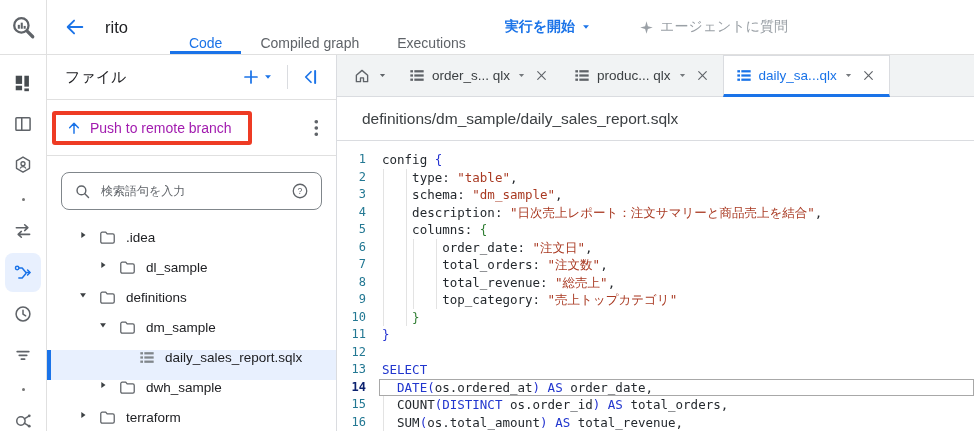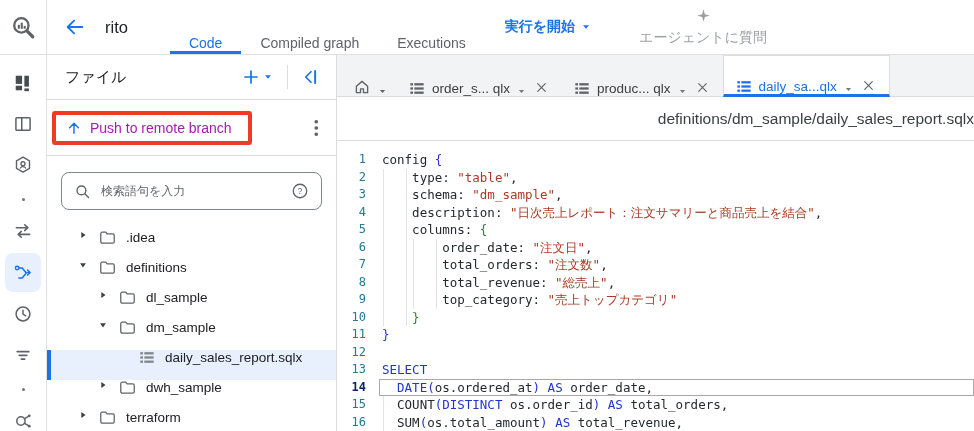--- a/index.html
+++ b/index.html
@@ -15,21 +15,21 @@
   .topbar { height:55px; display:flex; align-items:stretch; border-bottom:1px solid #e0e0e0; background:#fff; }
   .logo-box { width:47px; display:flex; align-items:center; justify-content:center; border-right:1px solid #e0e0e0; }
   .tb-left { display:flex; align-items:center; }
   .back-btn { margin-left:17px; cursor:pointer; }
   .ws-title { margin-left:19px; font-size:16.5px; color:#202124; }
   .nav-tabs { display:flex; align-items:flex-end; margin-left:42px; height:100%; }
   .nav-tab { display:flex; align-items:center; padding:0 19px; font-size:14px; color:#5f6368; cursor:pointer; border-bottom:3px solid transparent; padding-top:3px; }
   .nav-tab.active { color:#1a73e8; border-bottom-color:#1a73e8; }
   .tb-action { display:flex; align-items:center; gap:6px; font-size:14px; cursor:pointer; }
   .run-btn { color:#1a73e8; margin-left:20px;font-weight:bold; }
-  .agent-btn { color:#9aa0a6; margin-left:48px;flex-direction:column; }
+  .agent-btn { color:#9aa0a6; margin-left:48px; }
 
   
   .main { display:flex; height:388px;border-radius:28px; }
 
   
   .rail { width:47px; border-right:1px solid #e0e0e0; display:flex; flex-direction:column; align-items:center; padding-top:8px; flex:none; }
   .rail-item { width:36px; height:40px; display:flex; align-items:center; justify-content:center; margin-bottom:2px; border-radius:8px; cursor:pointer; color:#5f6368; }
   .rail-item.active { background:#e8f0fe; color:#1a73e8; }
   .rail-dot { width:36px; height:26px; display:flex; align-items:center; justify-content:center; }
   .rail-dot i { width:3px; height:3px; border-radius:50%; background:#757575; }
@@ -56,27 +56,27 @@
   .tree { flex:1; overflow:hidden; padding-top:10px; }
   .tree-row { height:30px; display:flex; align-items:flex-start; gap:10px; cursor:pointer; position:relative; padding-right:8px; }
   .tree-row .arrow-slot { width:12px; display:flex; justify-content:center; flex:none; }
   .tree-row .label { font-size:13.5px; color:#202124; white-space:nowrap; }
   .tree-row.selected { background:#e8f0fe; }
   .tree-row.selected::before { content:""; position:absolute; left:0; top:0; bottom:0; width:4px; background:#1a73e8; }
 
   
   .editor { flex:1; display:flex; flex-direction:column; min-width:0; }
   .etabbar { height:42px; background:#f1f3f4; border-bottom:1px solid #dadce0; display:flex; align-items:stretch; padding-left:6px; }
-  .etab { display:flex; align-items:flex-end; gap:7px; padding:0 12px; font-size:13.5px; color:#3c4043; cursor:pointer; }
+  .etab { display:flex; align-items:center; gap:7px; padding:0 12px; font-size:13.5px; color:#3c4043; cursor:pointer; }
   .etab .caret { opacity:.85; }
   .etab.home { padding:0 10px; }
   .etab.active { background:#fff; border:1px solid #dadce0; border-bottom:3px solid #1a73e8; color:#1a73e8; margin-bottom:-1px; }
   .etab .close { display:flex; padding:2px; color:#5f6368; }
 
-  .pathbar { height:44px; display:flex; align-items:center; padding-left:25px; border-bottom:1px solid #dadce0; background:#fff;justify-content:flex-end; }
+  .pathbar { height:44px; display:flex; align-items:center; padding-left:25px; border-bottom:1px solid #dadce0; background:#fff; }
   .path-text { font-size:15.5px; color:#3c4043; }
 
   .code { flex:1; background:#fff; padding-top:10px; font-family:"DejaVu Sans Mono","Liberation Mono",monospace; font-size:12.5px; overflow:hidden; }
   .cl { display:flex; height:17.5px; line-height:17.5px; }
   .ln { width:42px; flex:none; text-align:right; padding-right:13px; color:#237893; font-size:12px; }
   .ln.curn { color:#0b216f; font-weight:bold; }
   .lc { flex:1; position:relative; white-space:pre; padding-left:3px; }
   .lc.cur { box-shadow: inset 0 0 0 1px #a8a8a8; }
   .lc .g { position:absolute; top:0; bottom:0; width:1px; background:#e3e3e3; }
   .tk-d { color:#24292e; }
@@ -267,45 +267,45 @@
               <path d="M8 5l10 7-10 7z" fill="#3c4043"></path>
             </svg>
           </span>
           <span class="ic">
             <svg width="17" height="15" viewBox="0 0 24 20" fill="none">
               <path d="M2.5 4.5a2 2 0 012-2h5l2 2.5h8a2 2 0 012 2v9a2 2 0 01-2 2h-15a2 2 0 01-2-2z" stroke="#5f6368" stroke-width="1.8" stroke-linejoin="round"></path>
             </svg>
           </span>
           <span class="label">.idea</span>
         </div>
+        <div class="tree-row" style="padding-left: 50px;">
+          <span class="arrow-slot">
+            <svg width="10" height="10" viewBox="0 0 24 24">
+              <path d="M8 5l10 7-10 7z" fill="#3c4043"></path>
+            </svg>
+          </span>
+          <span class="ic">
+            <svg width="17" height="15" viewBox="0 0 24 20" fill="none">
+              <path d="M2.5 4.5a2 2 0 012-2h5l2 2.5h8a2 2 0 012 2v9a2 2 0 01-2 2h-15a2 2 0 01-2-2z" stroke="#5f6368" stroke-width="1.8" stroke-linejoin="round"></path>
+            </svg>
+          </span>
+          <span class="label">dl_sample</span>
+        </div>
         <div class="tree-row" style="padding-left: 30px;">
           <span class="arrow-slot">
             <svg width="10" height="10" viewBox="0 0 24 24">
               <path d="M5 8h14l-7 10z" fill="#3c4043"></path>
             </svg>
           </span>
           <span class="ic">
             <svg width="17" height="15" viewBox="0 0 24 20" fill="none">
               <path d="M2.5 4.5a2 2 0 012-2h5l2 2.5h8a2 2 0 012 2v9a2 2 0 01-2 2h-15a2 2 0 01-2-2z" stroke="#5f6368" stroke-width="1.8" stroke-linejoin="round"></path>
             </svg>
           </span>
           <span class="label">definitions</span>
-        </div>
-        <div class="tree-row" style="padding-left: 50px;">
-          <span class="arrow-slot">
-            <svg width="10" height="10" viewBox="0 0 24 24">
-              <path d="M8 5l10 7-10 7z" fill="#3c4043"></path>
-            </svg>
-          </span>
-          <span class="ic">
-            <svg width="17" height="15" viewBox="0 0 24 20" fill="none">
-              <path d="M2.5 4.5a2 2 0 012-2h5l2 2.5h8a2 2 0 012 2v9a2 2 0 01-2 2h-15a2 2 0 01-2-2z" stroke="#5f6368" stroke-width="1.8" stroke-linejoin="round"></path>
-            </svg>
-          </span>
-          <span class="label">dl_sample</span>
         </div>
         <div class="tree-row" style="padding-left: 50px;">
           <span class="arrow-slot">
             <svg width="10" height="10" viewBox="0 0 24 24">
               <path d="M5 8h14l-7 10z" fill="#3c4043"></path>
             </svg>
           </span>
           <span class="ic">
             <svg width="17" height="15" viewBox="0 0 24 20" fill="none">
               <path d="M2.5 4.5a2 2 0 012-2h5l2 2.5h8a2 2 0 012 2v9a2 2 0 01-2 2h-15a2 2 0 01-2-2z" stroke="#5f6368" stroke-width="1.8" stroke-linejoin="round"></path>

